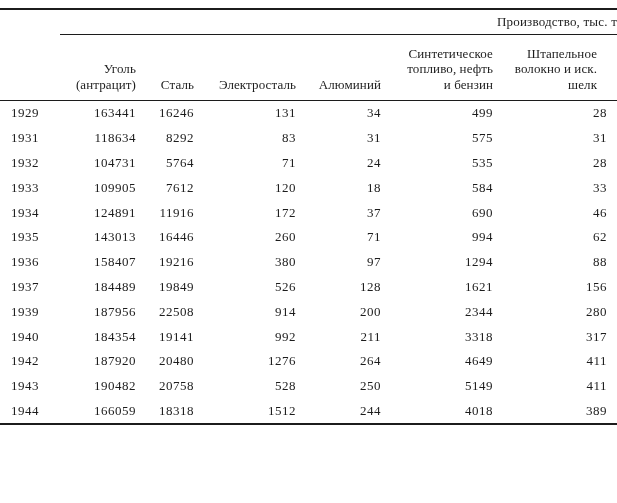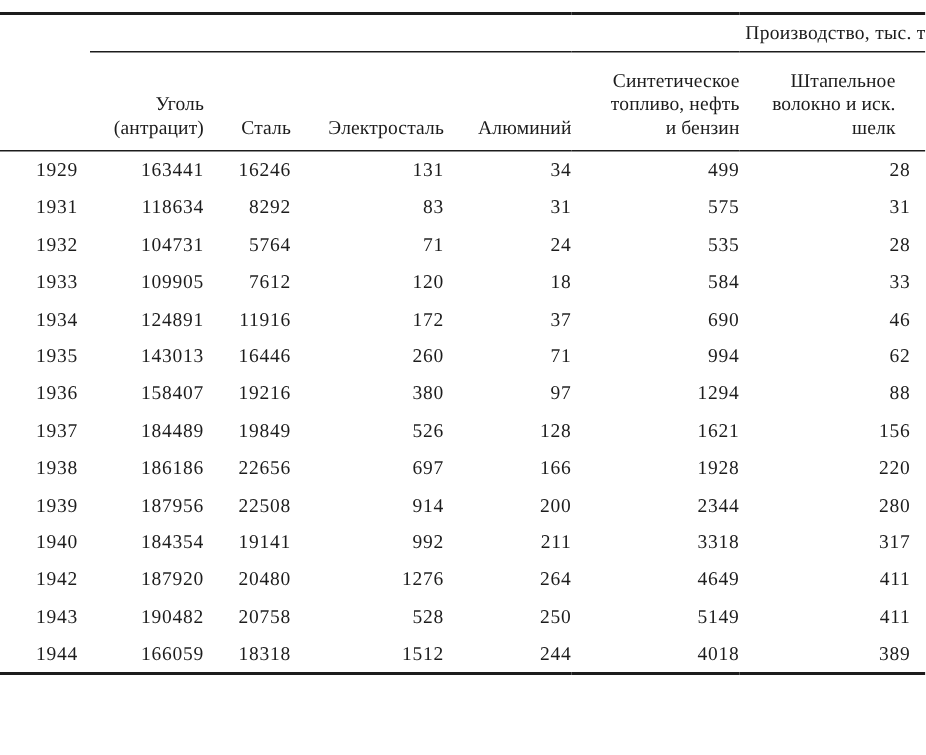--- a/index.html
+++ b/index.html
@@ -65,21 +65,21 @@
     font-weight: normal;
     font-size: 13px;
     height: 24.8px;
     padding: 0;
     vertical-align: middle;
     text-align: right;
     letter-spacing: 0.5px;
   }
   tbody th.year-cell {
     text-align: left;
-    padding-left: 24px;
+    padding-left: 11px;
   }
   tbody td.col-last { padding-right: 10px; }
 </style>
 </head>
 <body>
 
 <div class="page">
   <table class="production">
     <colgroup>
       <col class="c-year">
@@ -177,29 +177,20 @@
         <tr>
           <th class="year-cell">1937</th>
           <td>184489</td>
           <td>19849</td>
           <td>526</td>
           <td>128</td>
           <td>1621</td>
           <td class="col-last">156</td>
         </tr>
         <tr>
-          <th class="year-cell">1938</th>
-          <td>186186</td>
-          <td>22656</td>
-          <td>697</td>
-          <td>166</td>
-          <td>1928</td>
-          <td class="col-last">220</td>
-        </tr>
-        <tr>
           <th class="year-cell">1939</th>
           <td>187956</td>
           <td>22508</td>
           <td>914</td>
           <td>200</td>
           <td>2344</td>
           <td class="col-last">280</td>
         </tr>
         <tr>
           <th class="year-cell">1940</th>

